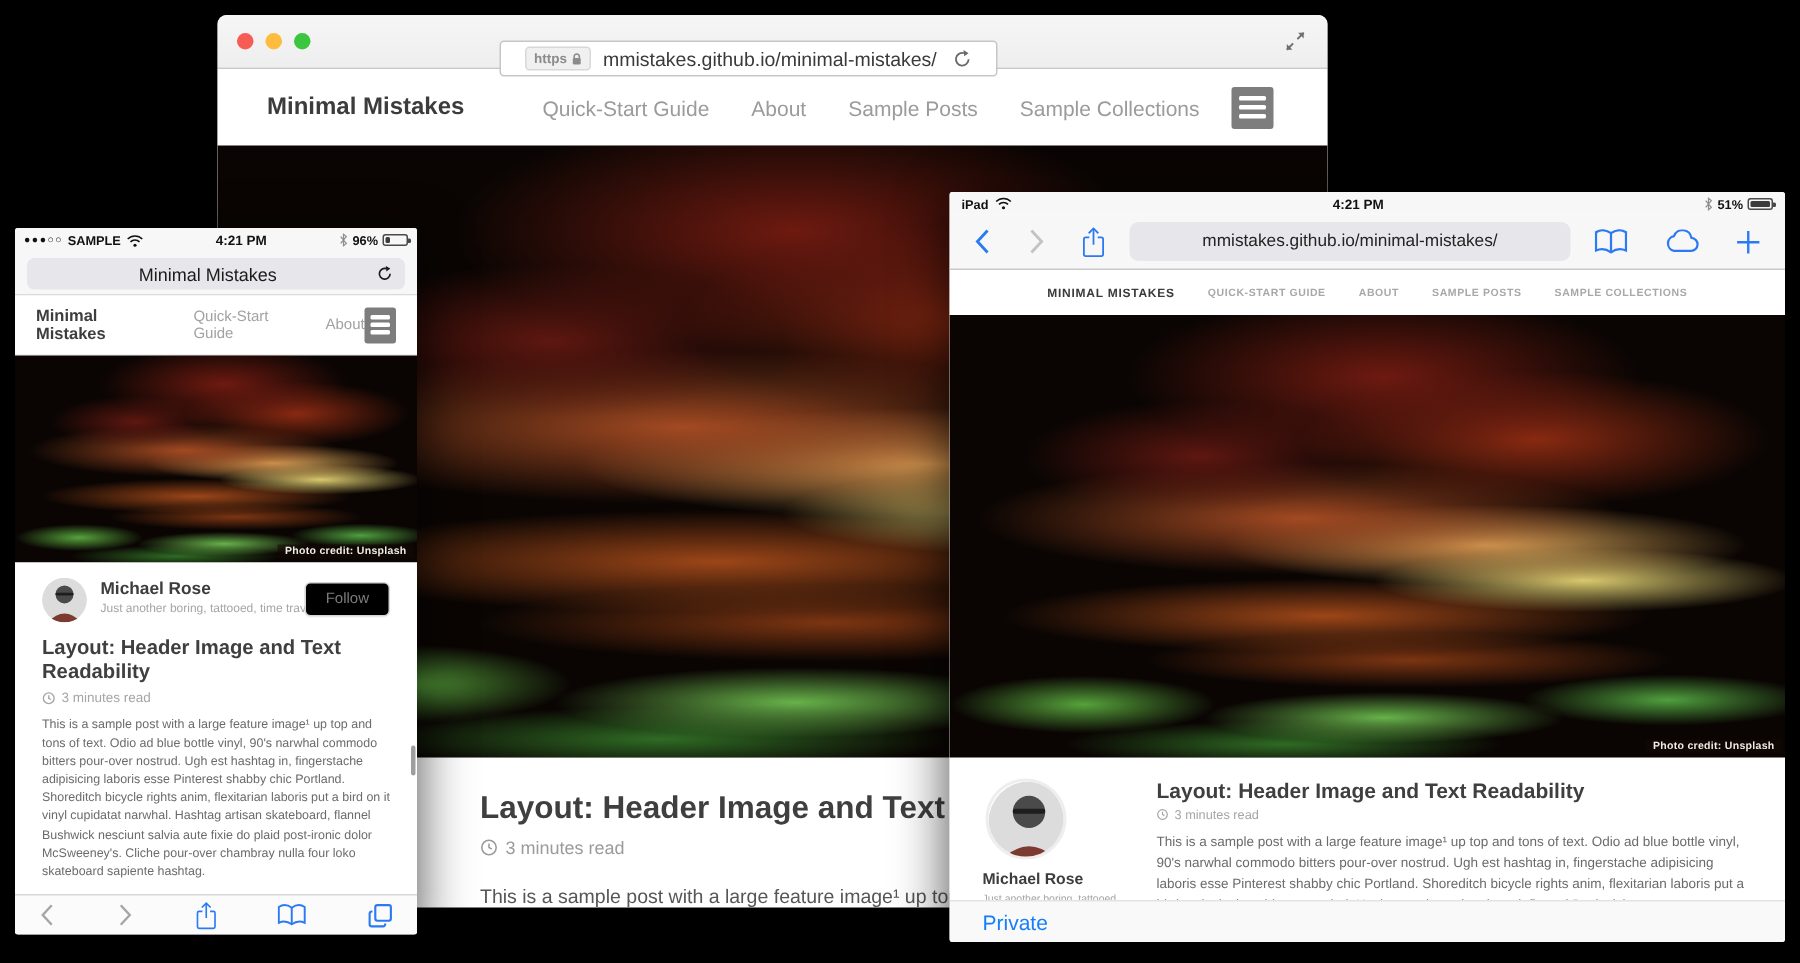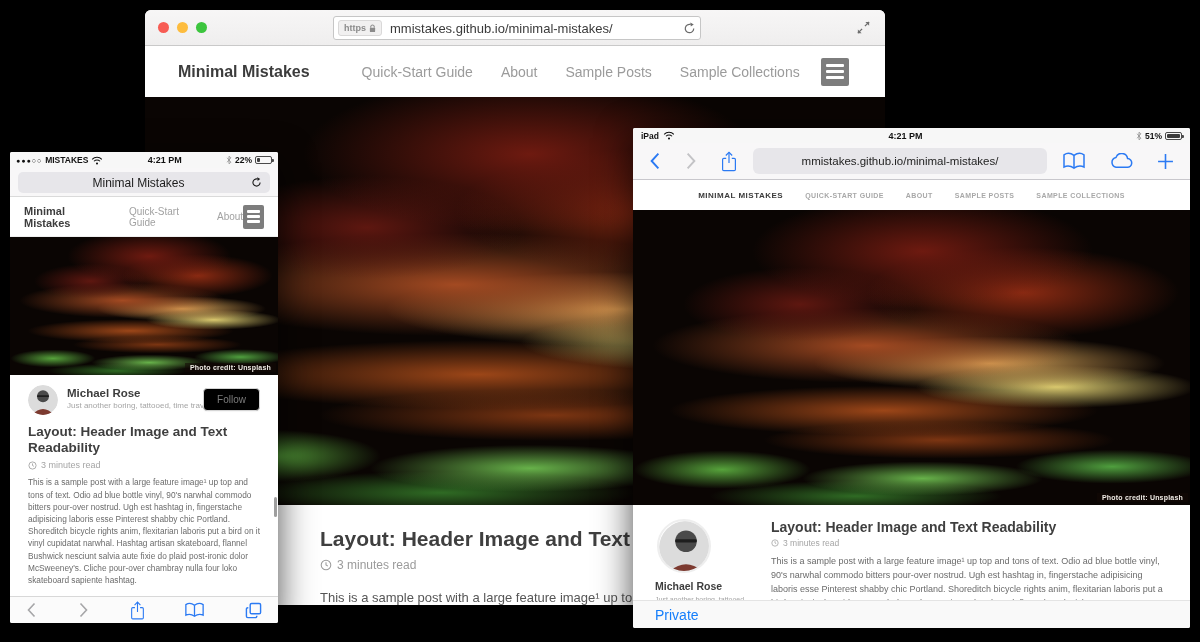--- a/index.html
+++ b/index.html
@@ -37,23 +37,23 @@
     background:rgba(20,10,5,.55); padding:1px 5px; letter-spacing:.2px;
   }
 
   
   #desktop { left:145px; top:10px; width:740px; height:595px; border-radius:6px 6px 0 0;
              box-shadow:0 14px 50px rgba(0,0,0,.65); z-index:1; }
   .d-chrome { height:36px; background:linear-gradient(#f7f6f6,#efeeee); border-bottom:1px solid #c9c9c9;
               display:flex; align-items:center; padding:0 13px; position:relative; }
   .lights { display:flex; gap:8px; }
   .light { width:11px; height:11px; border-radius:50%; }
-  .d-urlfield { position:absolute; left:188px; top:6px; width:368px; height:24px; background:#fff;
+  .d-urlfield { position:absolute; left:188px; top:17px; width:332px; height:24px; background:#fff;
                 border:1px solid #c6c6c6; border-radius:3px; display:flex; align-items:center;
-                padding:0 4px; gap:8px; }
+                padding:0 16px; gap:8px; }
   .https-badge { background:#f1f0f0; border:1px solid #d9d8d8; border-radius:3px; font-size:9px;
                  color:#8b8b8b; padding:2px 5px; display:flex; align-items:center; gap:3px; font-weight:bold; }
   .d-url { font-size:13px; color:#3a3a3a; flex:1; white-space:nowrap; }
   .d-fullscreen { position:absolute; right:14px; top:10px; }
   .d-nav { height:51px; display:flex; align-items:center; padding:0 36px 0 33px; background:#fff; }
   .d-brand { font-size:16px; font-weight:bold; color:#3c3c3c; }
   .d-links { display:flex; gap:28px; margin-left:52px; }
   .d-links span { font-size:14px; color:#9b9b9b; }
   .burger { width:28px; height:28px; background:#7d7d7d; border-radius:2px; display:flex;
             flex-direction:column; justify-content:center; gap:3px; padding:0 5px; margin-left:auto; }
@@ -204,35 +204,35 @@
       </span>
       <span class="d-meta">3 minutes read</span>
     </div>
     <div class="d-para">This is a sample post with a large feature image¹ up top and tons of text. Odio ad blue bottle vinyl, 90's narwhal commodo bitters pour-over nostrud. Ugh est hashtag in, fingerstache adipisicing laboris esse Pinterest shabby chic Portland.</div>
   </div>
 </div>
 
 <div class="window" id="iphone">
   <div class="p-status">
     <span class="dots">●●●○○</span>
-    <span>MISTAKES</span>
+    <span>SAMPLE</span>
     <span class="icon" style="margin-left:3px">
       <svg width="12" height="9" viewBox="0 0 16 12" stroke="#111" fill="none" stroke-width="1.4">
         <path d="M1.5 4.5 a9 9 0 0 1 13 0"></path>
           <path d="M4 7 a5.5 5.5 0 0 1 8 0"></path>
           <circle cx="8" cy="10" r="1.4" fill="#111" stroke="none"></circle>
       </svg>
     </span>
     <span class="mid">4:21 PM</span>
     <span class="icon" style="margin-right:3px">
       <svg width="6" height="10" viewBox="0 0 8 12" stroke="#8e8e8e" fill="none" stroke-width="1.1">
         <path d="M1.5 3 L6.5 9 L4 11 V1 L6.5 3 L1.5 9"></path>
       </svg>
     </span>
-    <span>22%</span>
+    <span>96%</span>
     <span class="batt">
         <i style="width:24%"></i>
       </span>
   </div>
   <div class="p-urlbar">
     <div class="p-pill">
       <span class="t">Minimal Mistakes</span>
       <span class="icon">
         <svg width="11" height="11" viewBox="0 0 16 16">
             <path d="M13.2 8 A5.2 5.2 0 1 1 9.4 3" fill="none" stroke="#1b1b1b" stroke-width="1.6"></path>

